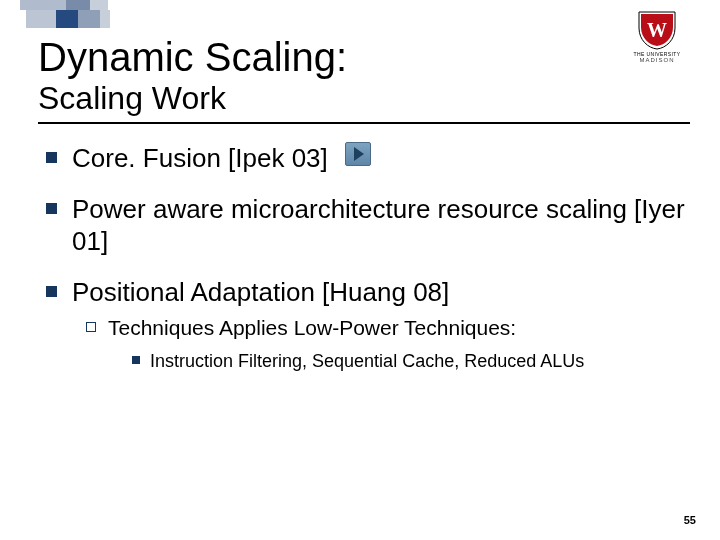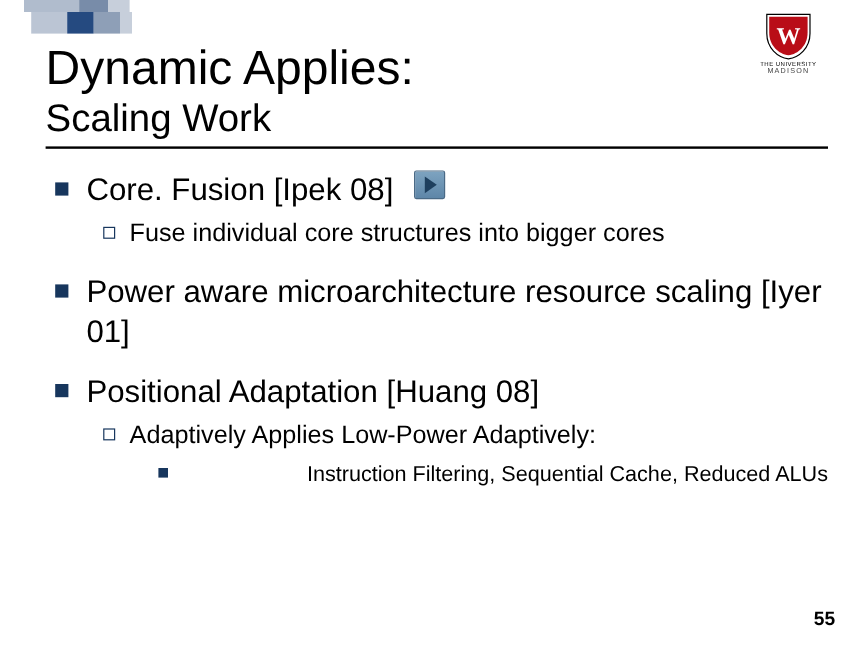--- a/index.html
+++ b/index.html
@@ -121,21 +121,20 @@
     height: 10px;
     border: 1.5px solid #17365d;
     box-sizing: border-box;
     background: transparent;
   }
 
   ul.lvl3 {
     list-style: none;
     padding: 0;
     margin: 6px 0 0 22px;
-    text-align: right;
   }
   ul.lvl3 > li {
     position: relative;
     padding-left: 20px;
     font-size: 18px;
     line-height: 1.35;
   }
   ul.lvl3 > li::before {
     content: "";
     position: absolute;
@@ -166,21 +165,21 @@
     height: 0;
     border-left: 10px solid #1e3f5e;
     border-top: 7px solid transparent;
     border-bottom: 7px solid transparent;
   }
 
   .page-num {
     position: absolute;
     bottom: 14px;
     right: 24px;
-    font-size: 16px;
+    font-size: 11px;
     font-weight: bold;
   }
 </style>
 </head>
 <body>
 
 <div class="deco-top">
   <div class="bar b1"></div>
     <div class="bar b2"></div>
     <div class="bar b3"></div>
@@ -194,44 +193,39 @@
   <svg width="42" height="40" viewBox="0 0 42 40">
     <path d="M3 2 H39 V18 C39 30 30 38 21 39 C12 38 3 30 3 18 Z" fill="#ffffff" stroke="#000" stroke-width="1"></path>
     <path d="M5 4 H37 V17 C37 28 29 35 21 36 C13 35 5 28 5 17 Z" fill="#b90d17"></path>
     <text x="21" y="27" text-anchor="middle" font-family="Georgia, 'Times New Roman', serif" font-size="20" font-weight="bold" fill="#ffffff">W</text>
   </svg>
   <div class="uni">THE UNIVERSITY</div>
   <div class="mad">MADISON</div>
 </div>
 
 <div class="content">
-  <h1 class="title">Dynamic Applies:</h1>
+  <h1 class="title">Dynamic Scaling:</h1>
   <h2 class="subtitle">Scaling Work</h2>
   <hr class="rule">
 
   <ul class="lvl1">
     <li>
-      <span>Core. Fusion [Ipek 08]</span>
+      <span>Core. Fusion [Ipek 03]</span>
       <span class="play-icon"></span>
-      <ul class="lvl2">
-        <li>
-          <span>Fuse individual core structures into bigger cores</span>
-        </li>
-      </ul>
     </li>
 
     <li>
       <span>Power aware microarchitecture resource scaling [Iyer 01]</span>
     </li>
 
     <li>
       <span>Positional Adaptation [Huang 08]</span>
       <ul class="lvl2">
         <li>
-          <span>Adaptively Applies Low-Power Adaptively:</span>
+          <span>Techniques Applies Low-Power Techniques:</span>
           <ul class="lvl3">
             <li>
               <span>Instruction Filtering, Sequential Cache, Reduced ALUs</span>
             </li>
           </ul>
         </li>
       </ul>
     </li>
   </ul>
 </div>

